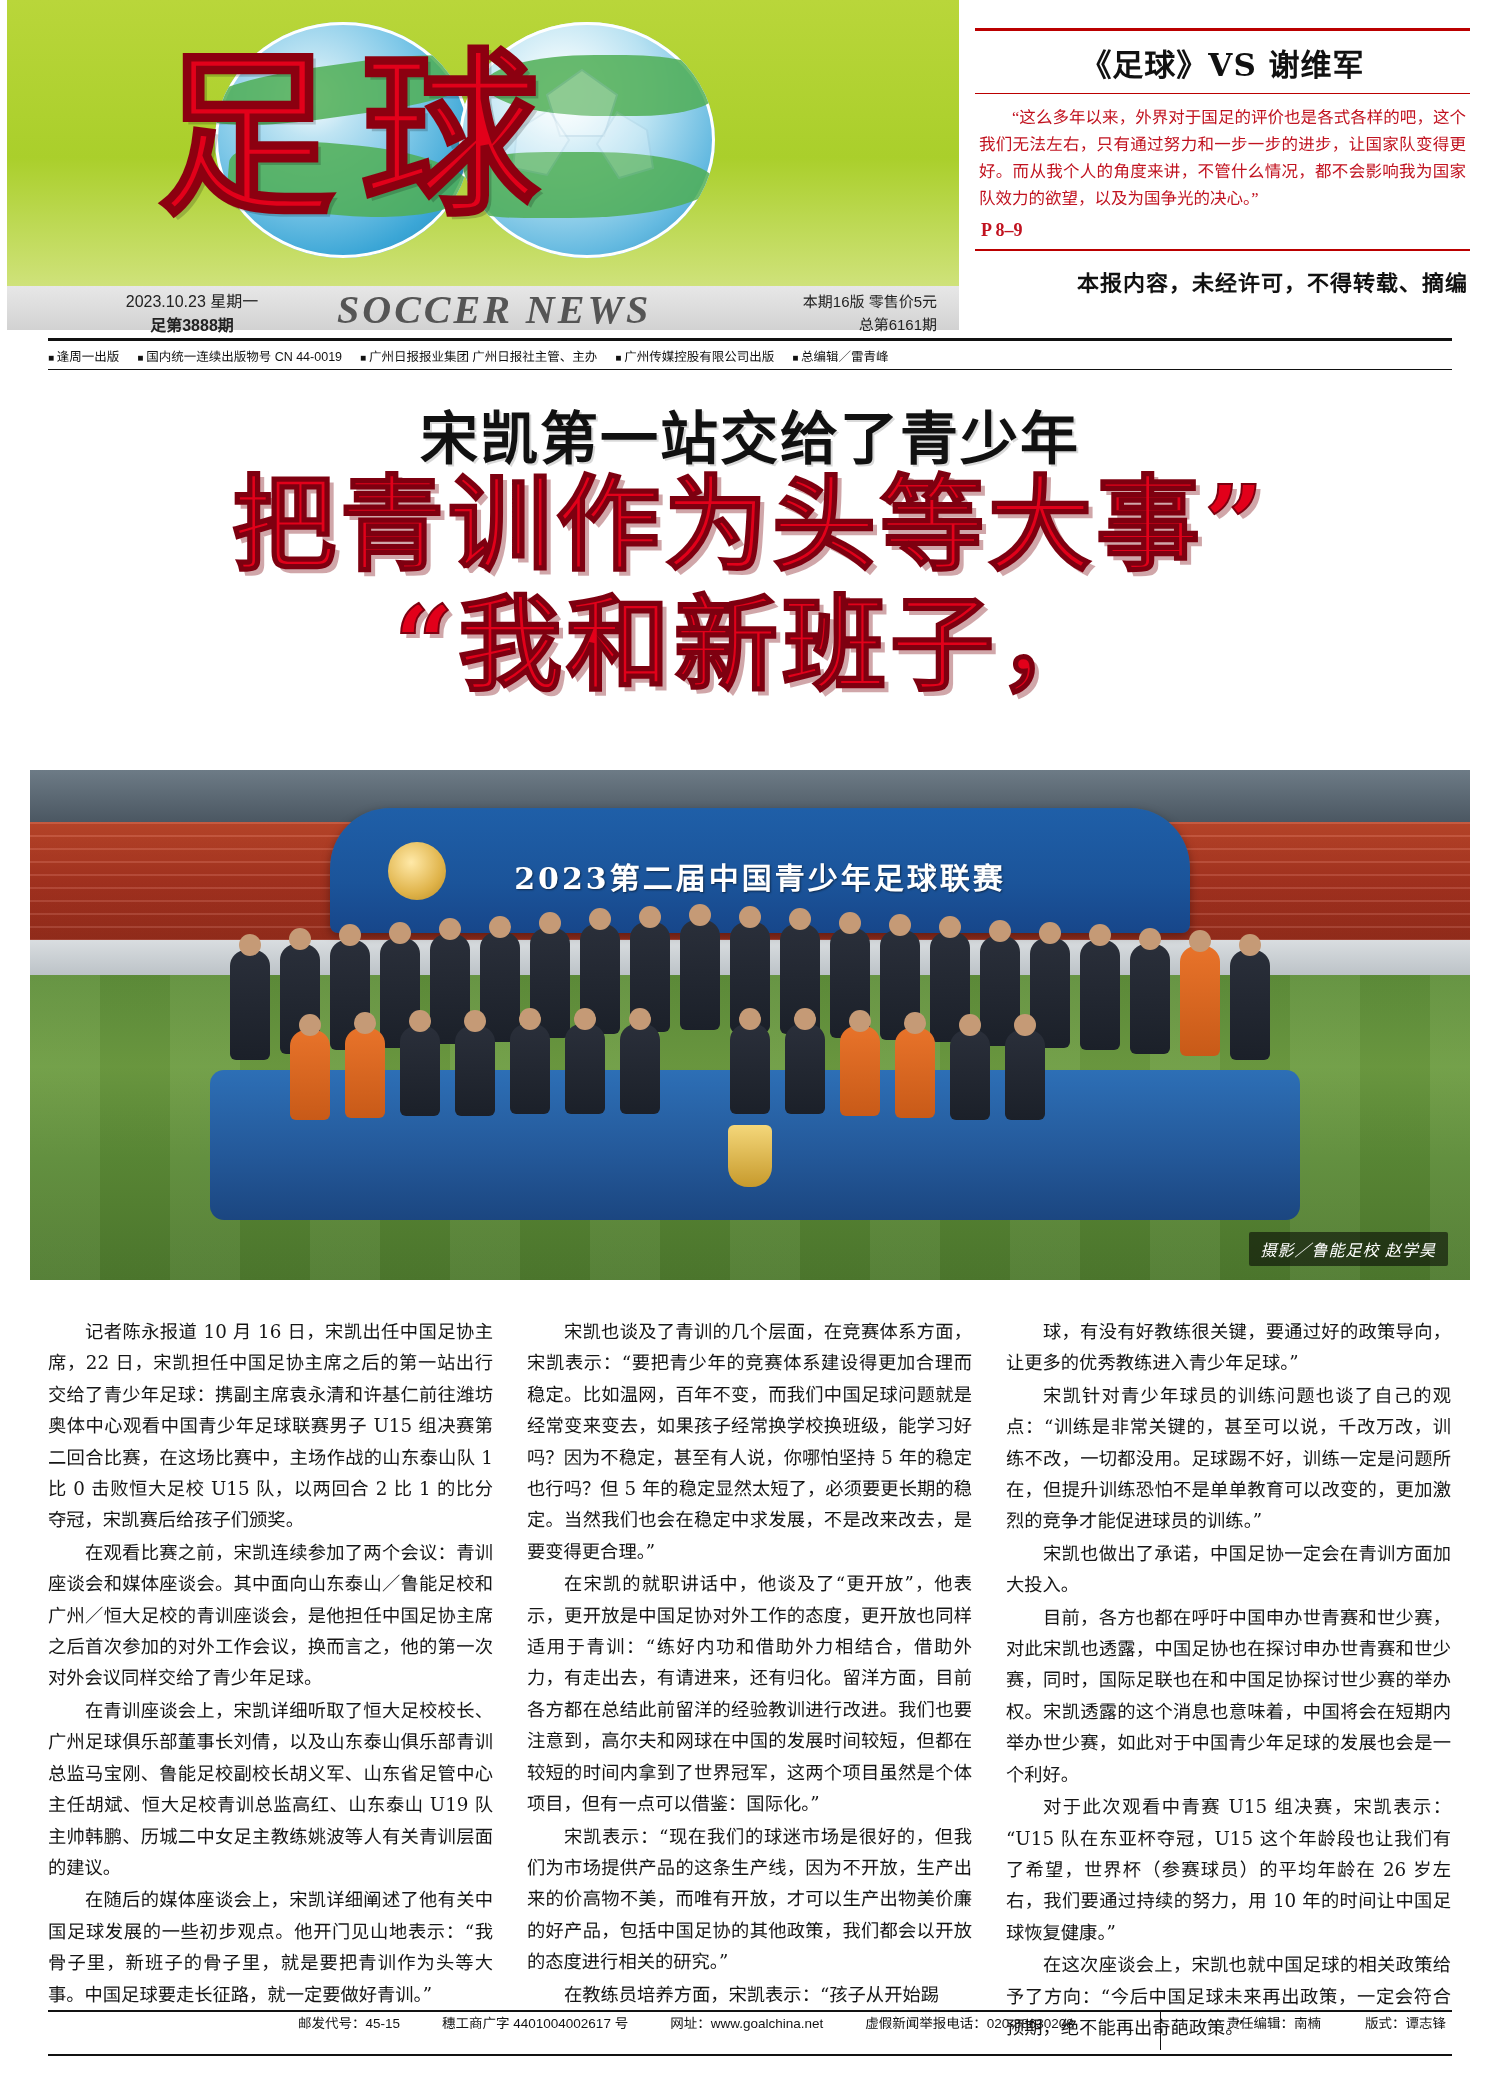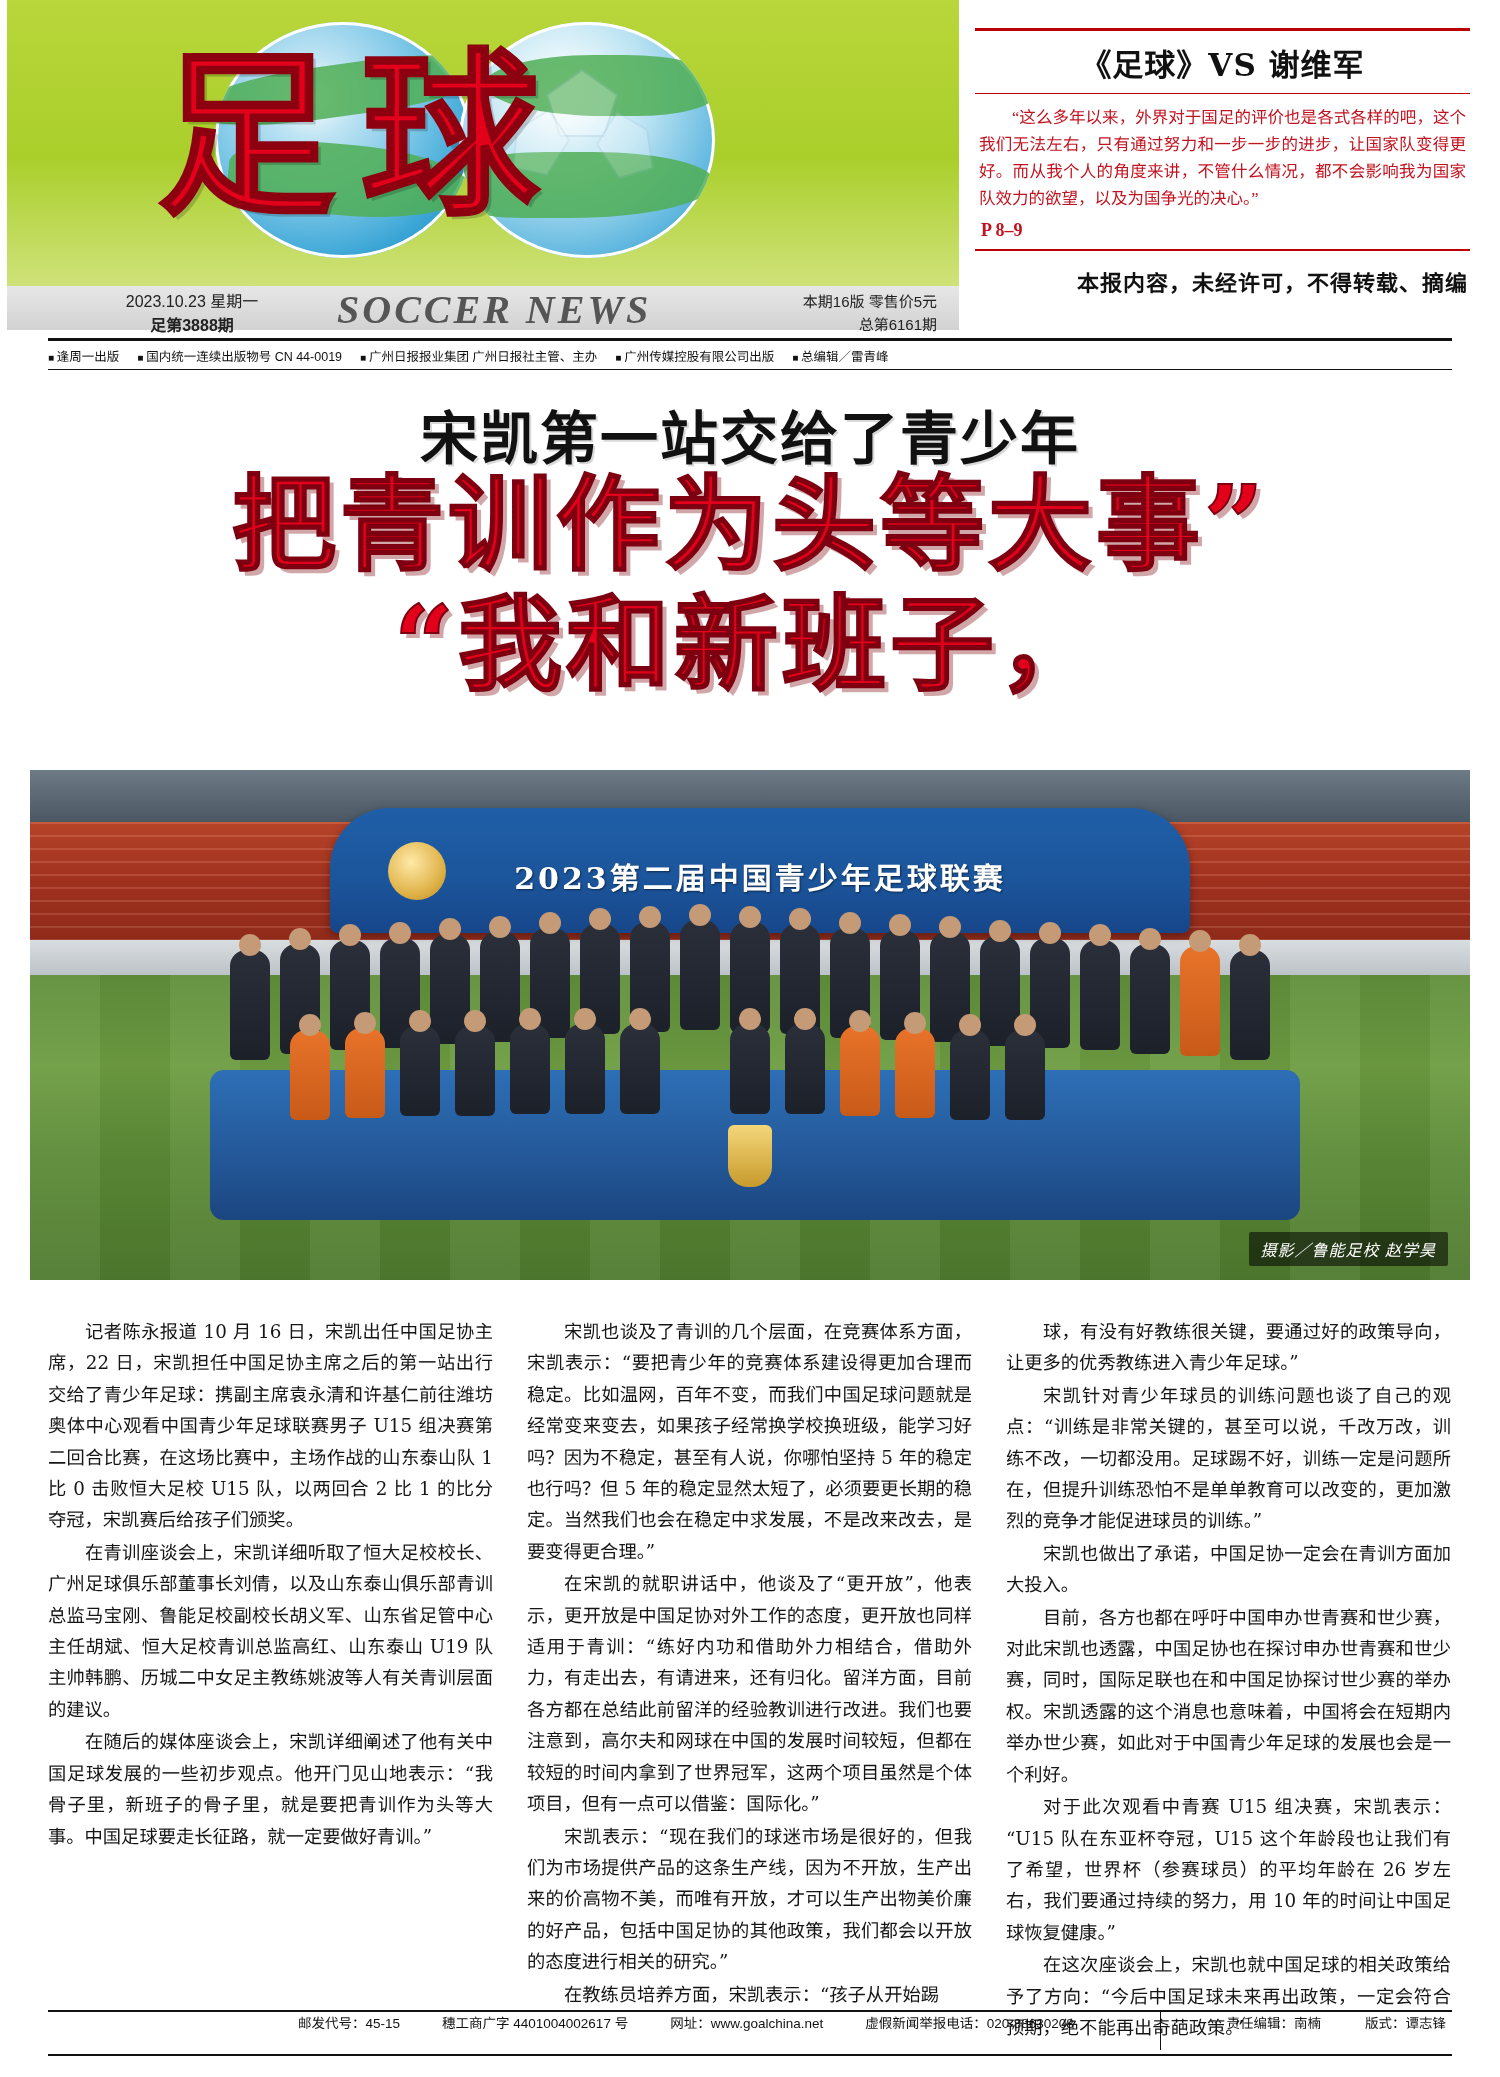--- a/index.html
+++ b/index.html
@@ -400,20 +400,21 @@
         </div>
     </div>
 
     <div class="ph-trophy"></div>
     <div class="ph-credit">摄影／鲁能足校 赵学昊</div>
   </div>
 
   <div class="cols">
     <div class="col">
       <p class="lead">记者陈永报道  10 月 16 日，宋凯出任中国足协主席，22 日，宋凯担任中国足协主席之后的第一站出行交给了青少年足球：携副主席袁永清和许基仁前往潍坊奥体中心观看中国青少年足球联赛男子 U15 组决赛第二回合比赛，在这场比赛中，主场作战的山东泰山队 1 比 0 击败恒大足校 U15 队，以两回合 2 比 1 的比分夺冠，宋凯赛后给孩子们颁奖。</p>
+      <p>在观看比赛之前，宋凯连续参加了两个会议：青训座谈会和媒体座谈会。其中面向山东泰山／鲁能足校和广州／恒大足校的青训座谈会，是他担任中国足协主席之后首次参加的对外工作会议，换而言之，他的第一次对外会议同样交给了青少年足球。</p>
       <p>在青训座谈会上，宋凯详细听取了恒大足校校长、广州足球俱乐部董事长刘倩，以及山东泰山俱乐部青训总监马宝刚、鲁能足校副校长胡义军、山东省足管中心主任胡斌、恒大足校青训总监高红、山东泰山 U19 队主帅韩鹏、历城二中女足主教练姚波等人有关青训层面的建议。</p>
       <p>在随后的媒体座谈会上，宋凯详细阐述了他有关中国足球发展的一些初步观点。他开门见山地表示：“我骨子里，新班子的骨子里，就是要把青训作为头等大事。中国足球要走长征路，就一定要做好青训。”</p>
     </div>
     <div class="col">
       <p>宋凯也谈及了青训的几个层面，在竞赛体系方面，宋凯表示：“要把青少年的竞赛体系建设得更加合理而稳定。比如温网，百年不变，而我们中国足球问题就是经常变来变去，如果孩子经常换学校换班级，能学习好吗？因为不稳定，甚至有人说，你哪怕坚持 5 年的稳定也行吗？但 5 年的稳定显然太短了，必须要更长期的稳定。当然我们也会在稳定中求发展，不是改来改去，是要变得更合理。”</p>
       <p>在宋凯的就职讲话中，他谈及了“更开放”，他表示，更开放是中国足协对外工作的态度，更开放也同样适用于青训：“练好内功和借助外力相结合，借助外力，有走出去，有请进来，还有归化。留洋方面，目前各方都在总结此前留洋的经验教训进行改进。我们也要注意到，高尔夫和网球在中国的发展时间较短，但都在较短的时间内拿到了世界冠军，这两个项目虽然是个体项目，但有一点可以借鉴：国际化。”</p>
       <p>宋凯表示：“现在我们的球迷市场是很好的，但我们为市场提供产品的这条生产线，因为不开放，生产出来的价高物不美，而唯有开放，才可以生产出物美价廉的好产品，包括中国足协的其他政策，我们都会以开放的态度进行相关的研究。”</p>
       <p>在教练员培养方面，宋凯表示：“孩子从开始踢</p>
     </div>
     <div class="col">

